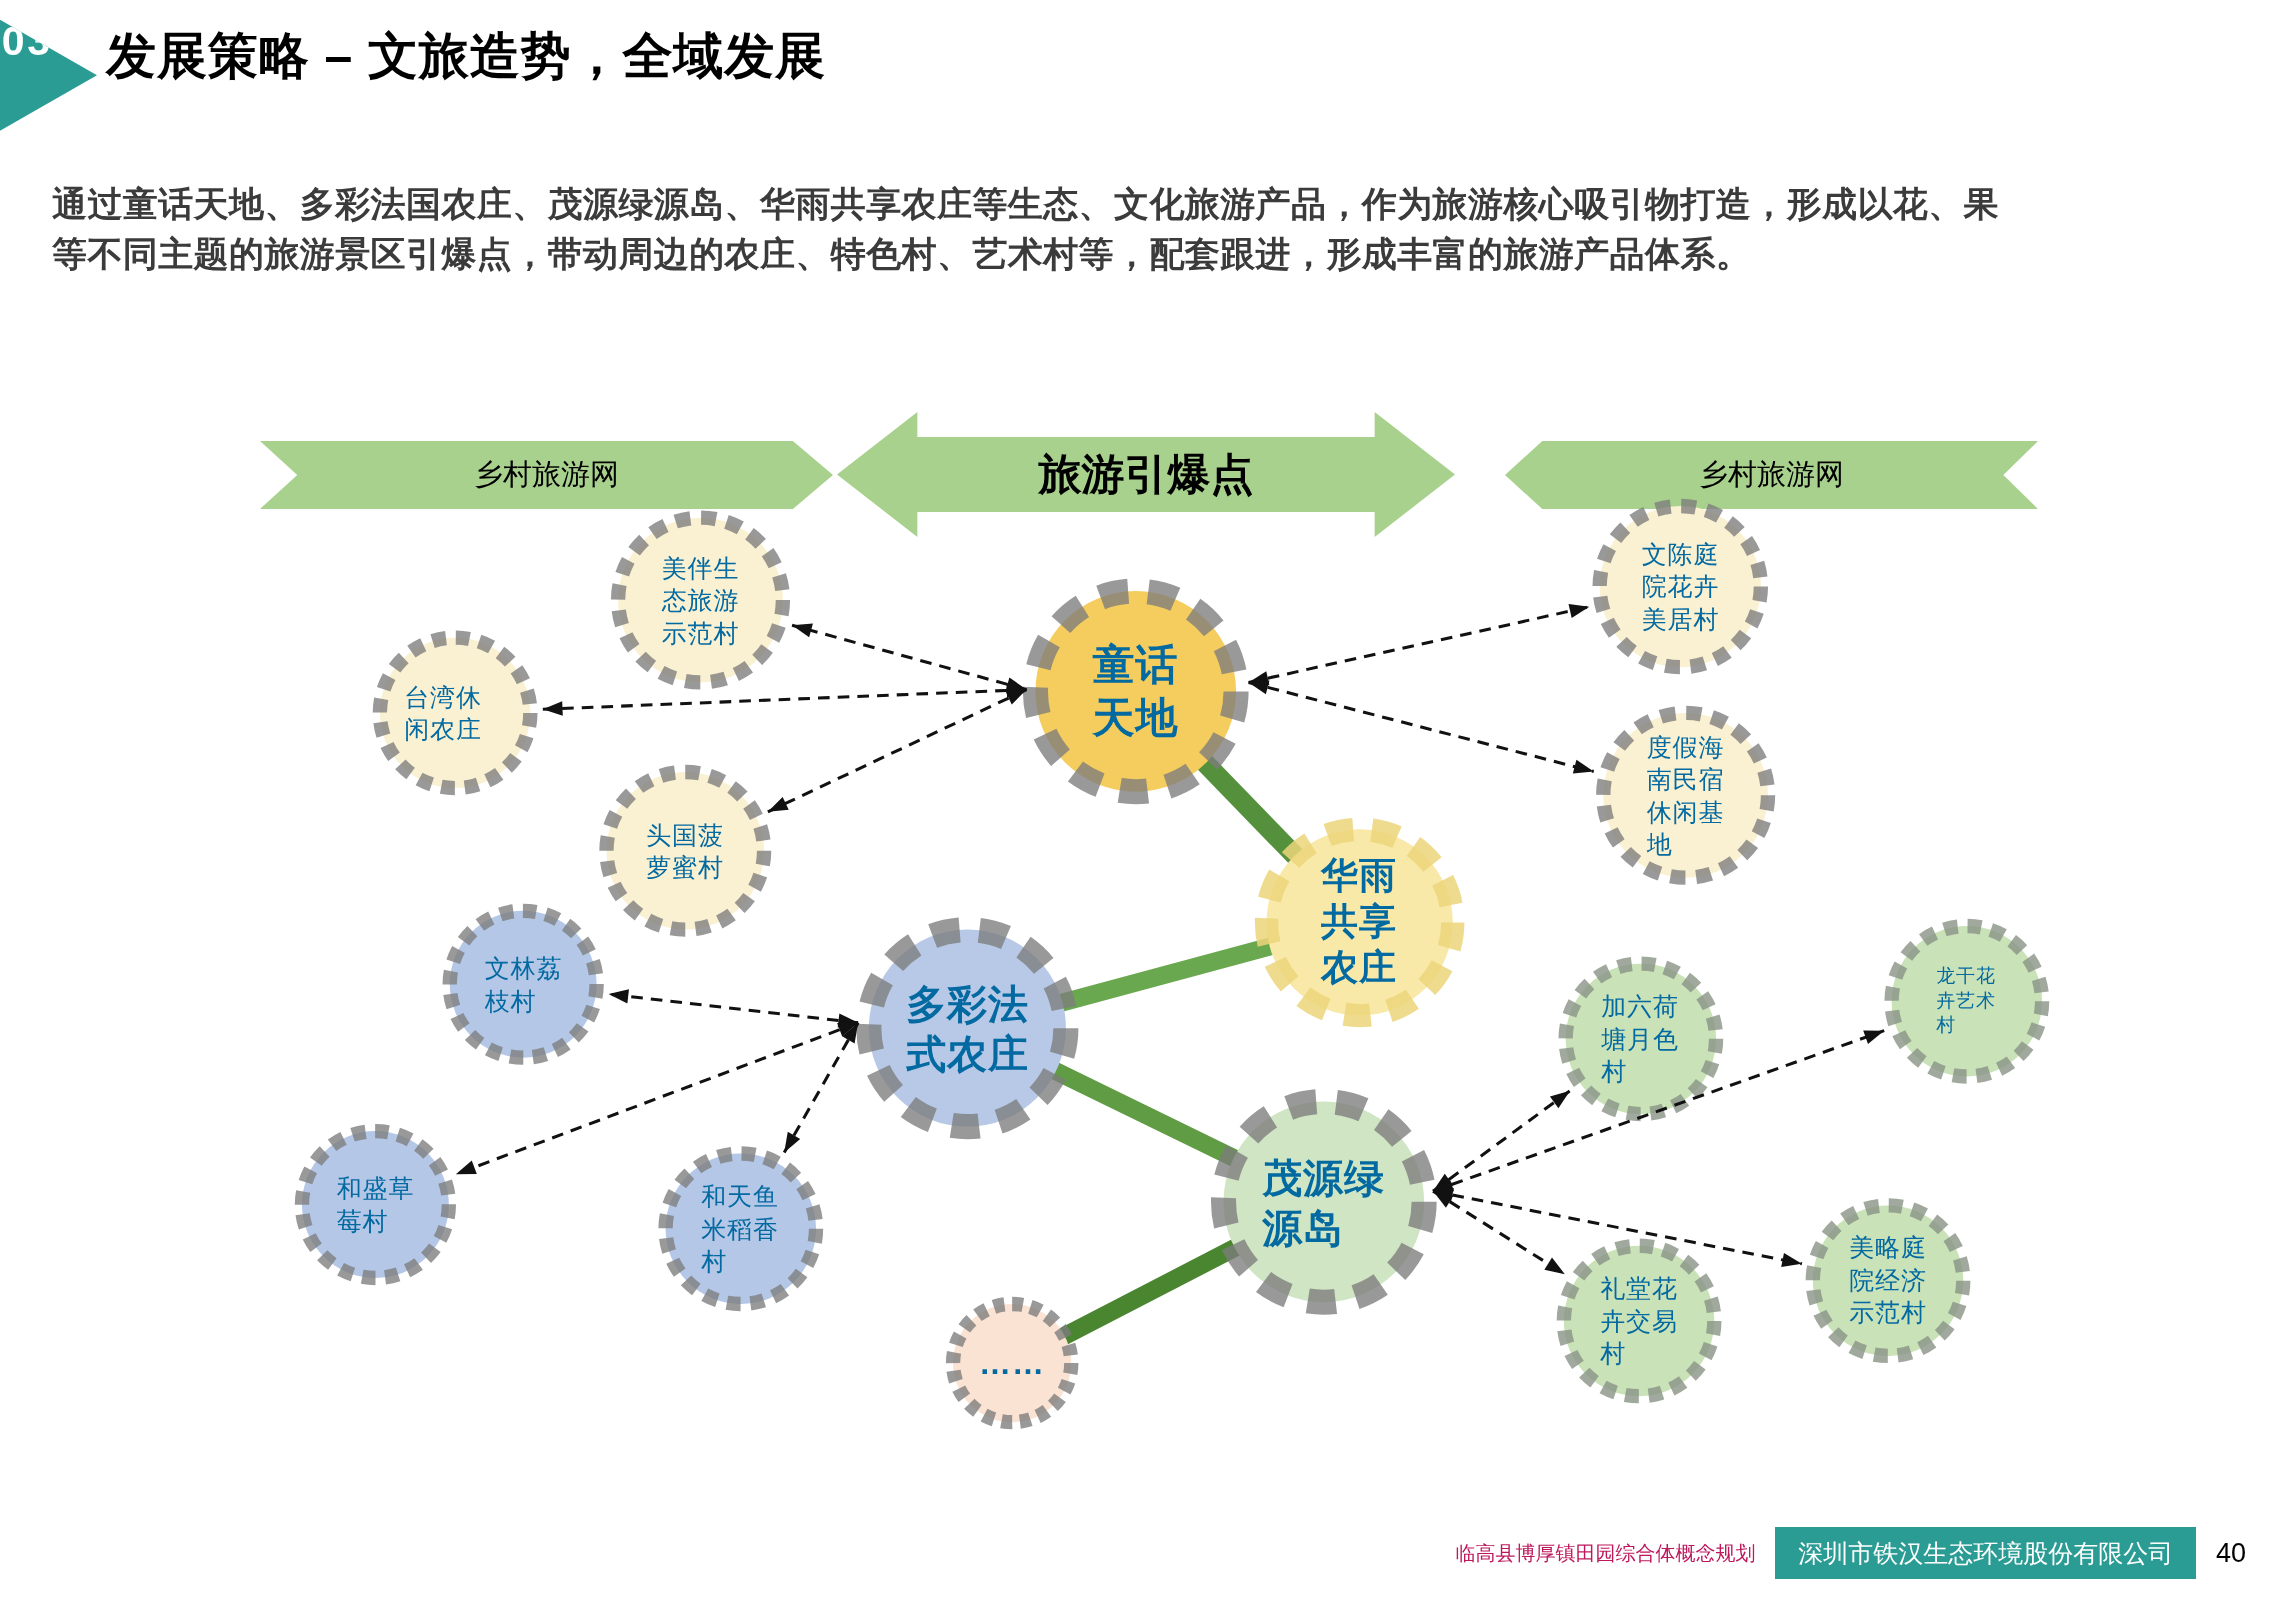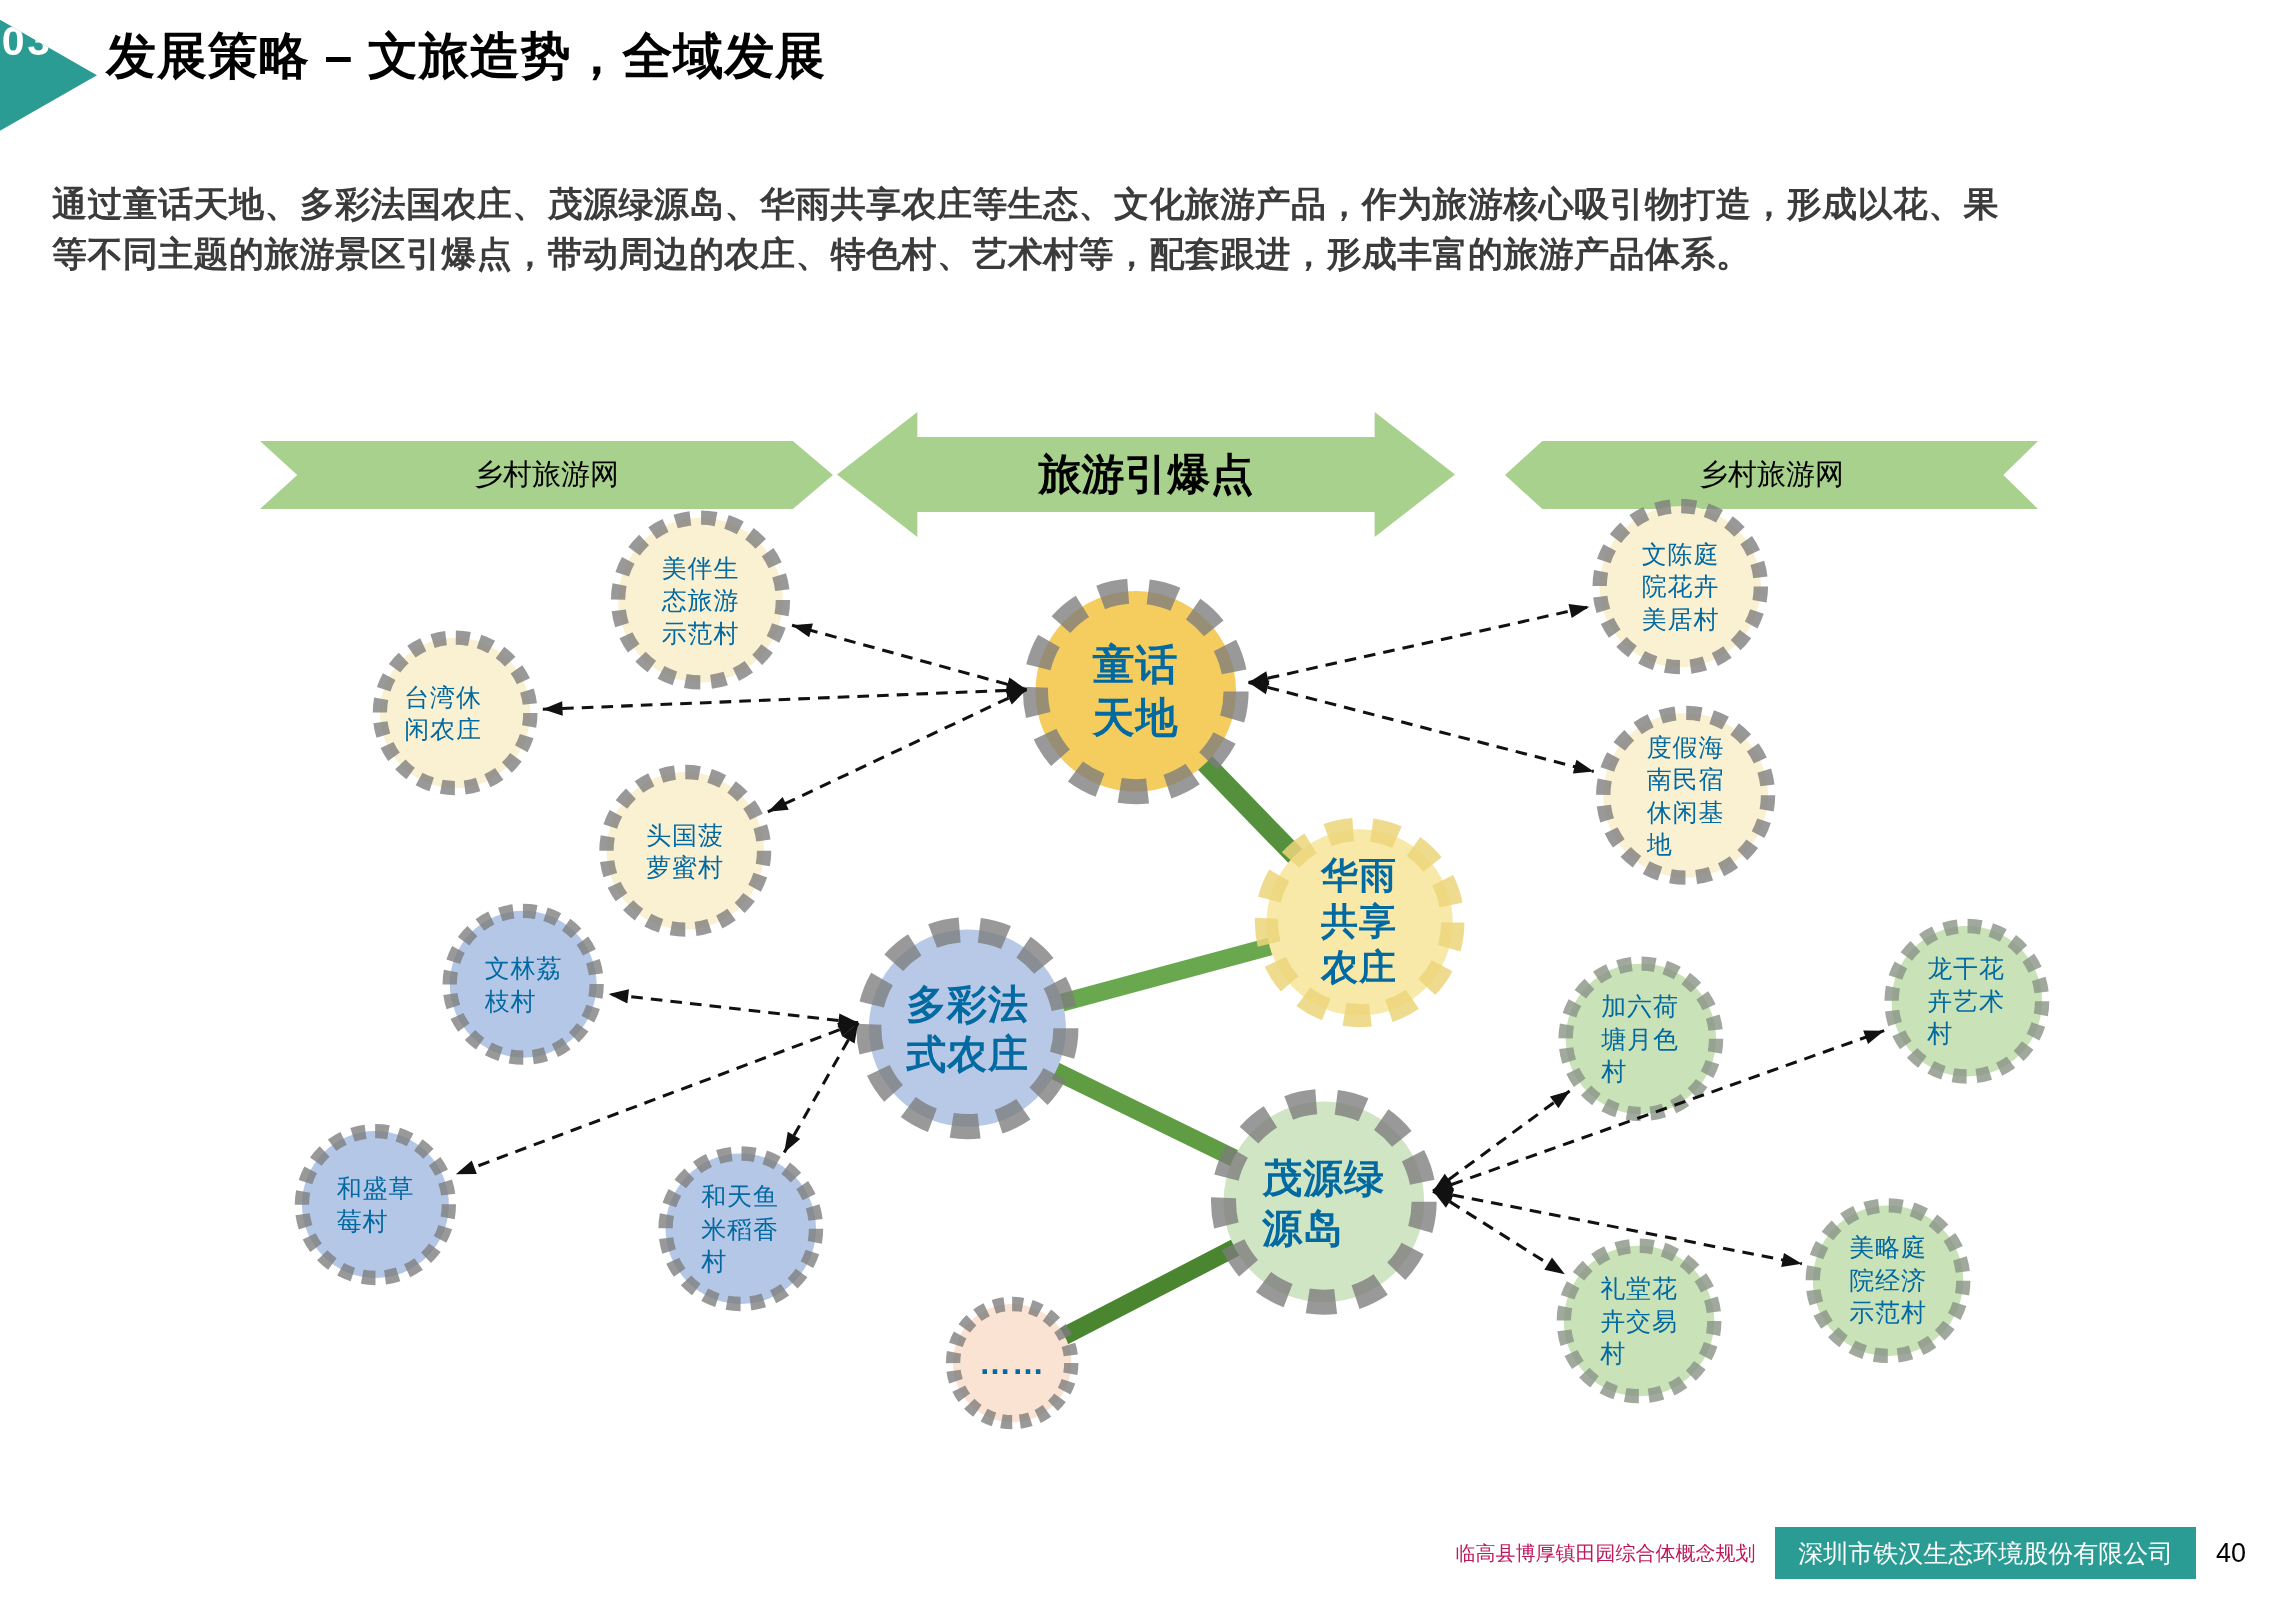--- a/index.html
+++ b/index.html
@@ -185,21 +185,21 @@
       <div class="node-label" style="left: 302px; top: 1131px; width: 147px; height: 147px; font-size: 25px;">和盛草
 莓村</div>
       <div class="node-label" style="left: 665px; top: 1154px; width: 150px; height: 150px; font-size: 25px;">和天鱼
 米稻香
 村</div>
       <div class="node-label bold" style="left: 1223px; top: 1102px; width: 201px; height: 201px; font-size: 40px;">茂源绿
 源岛</div>
       <div class="node-label" style="left: 1565px; top: 964px; width: 150px; height: 150px; font-size: 25px;">加六荷
 塘月色
 村</div>
-      <div class="node-label" style="left: 1891px; top: 926px; width: 150px; height: 150px; font-size: 25px;">龙干花
+      <div class="node-label" style="left: 1891px; top: 926px; width: 150px; height: 150px; font-size: 19px;">龙干花
 卉艺术
 村</div>
       <div class="node-label" style="left: 1564px; top: 1246px; width: 150px; height: 150px; font-size: 25px;">礼堂花
 卉交易
 村</div>
       <div class="node-label" style="left: 1813px; top: 1205px; width: 150px; height: 150px; font-size: 25px;">美略庭
 院经济
 示范村</div>
       <div class="node-label bold" style="left: 953px; top: 1304px; width: 118px; height: 118px; font-size: 32px;">……</div>
     </div>

